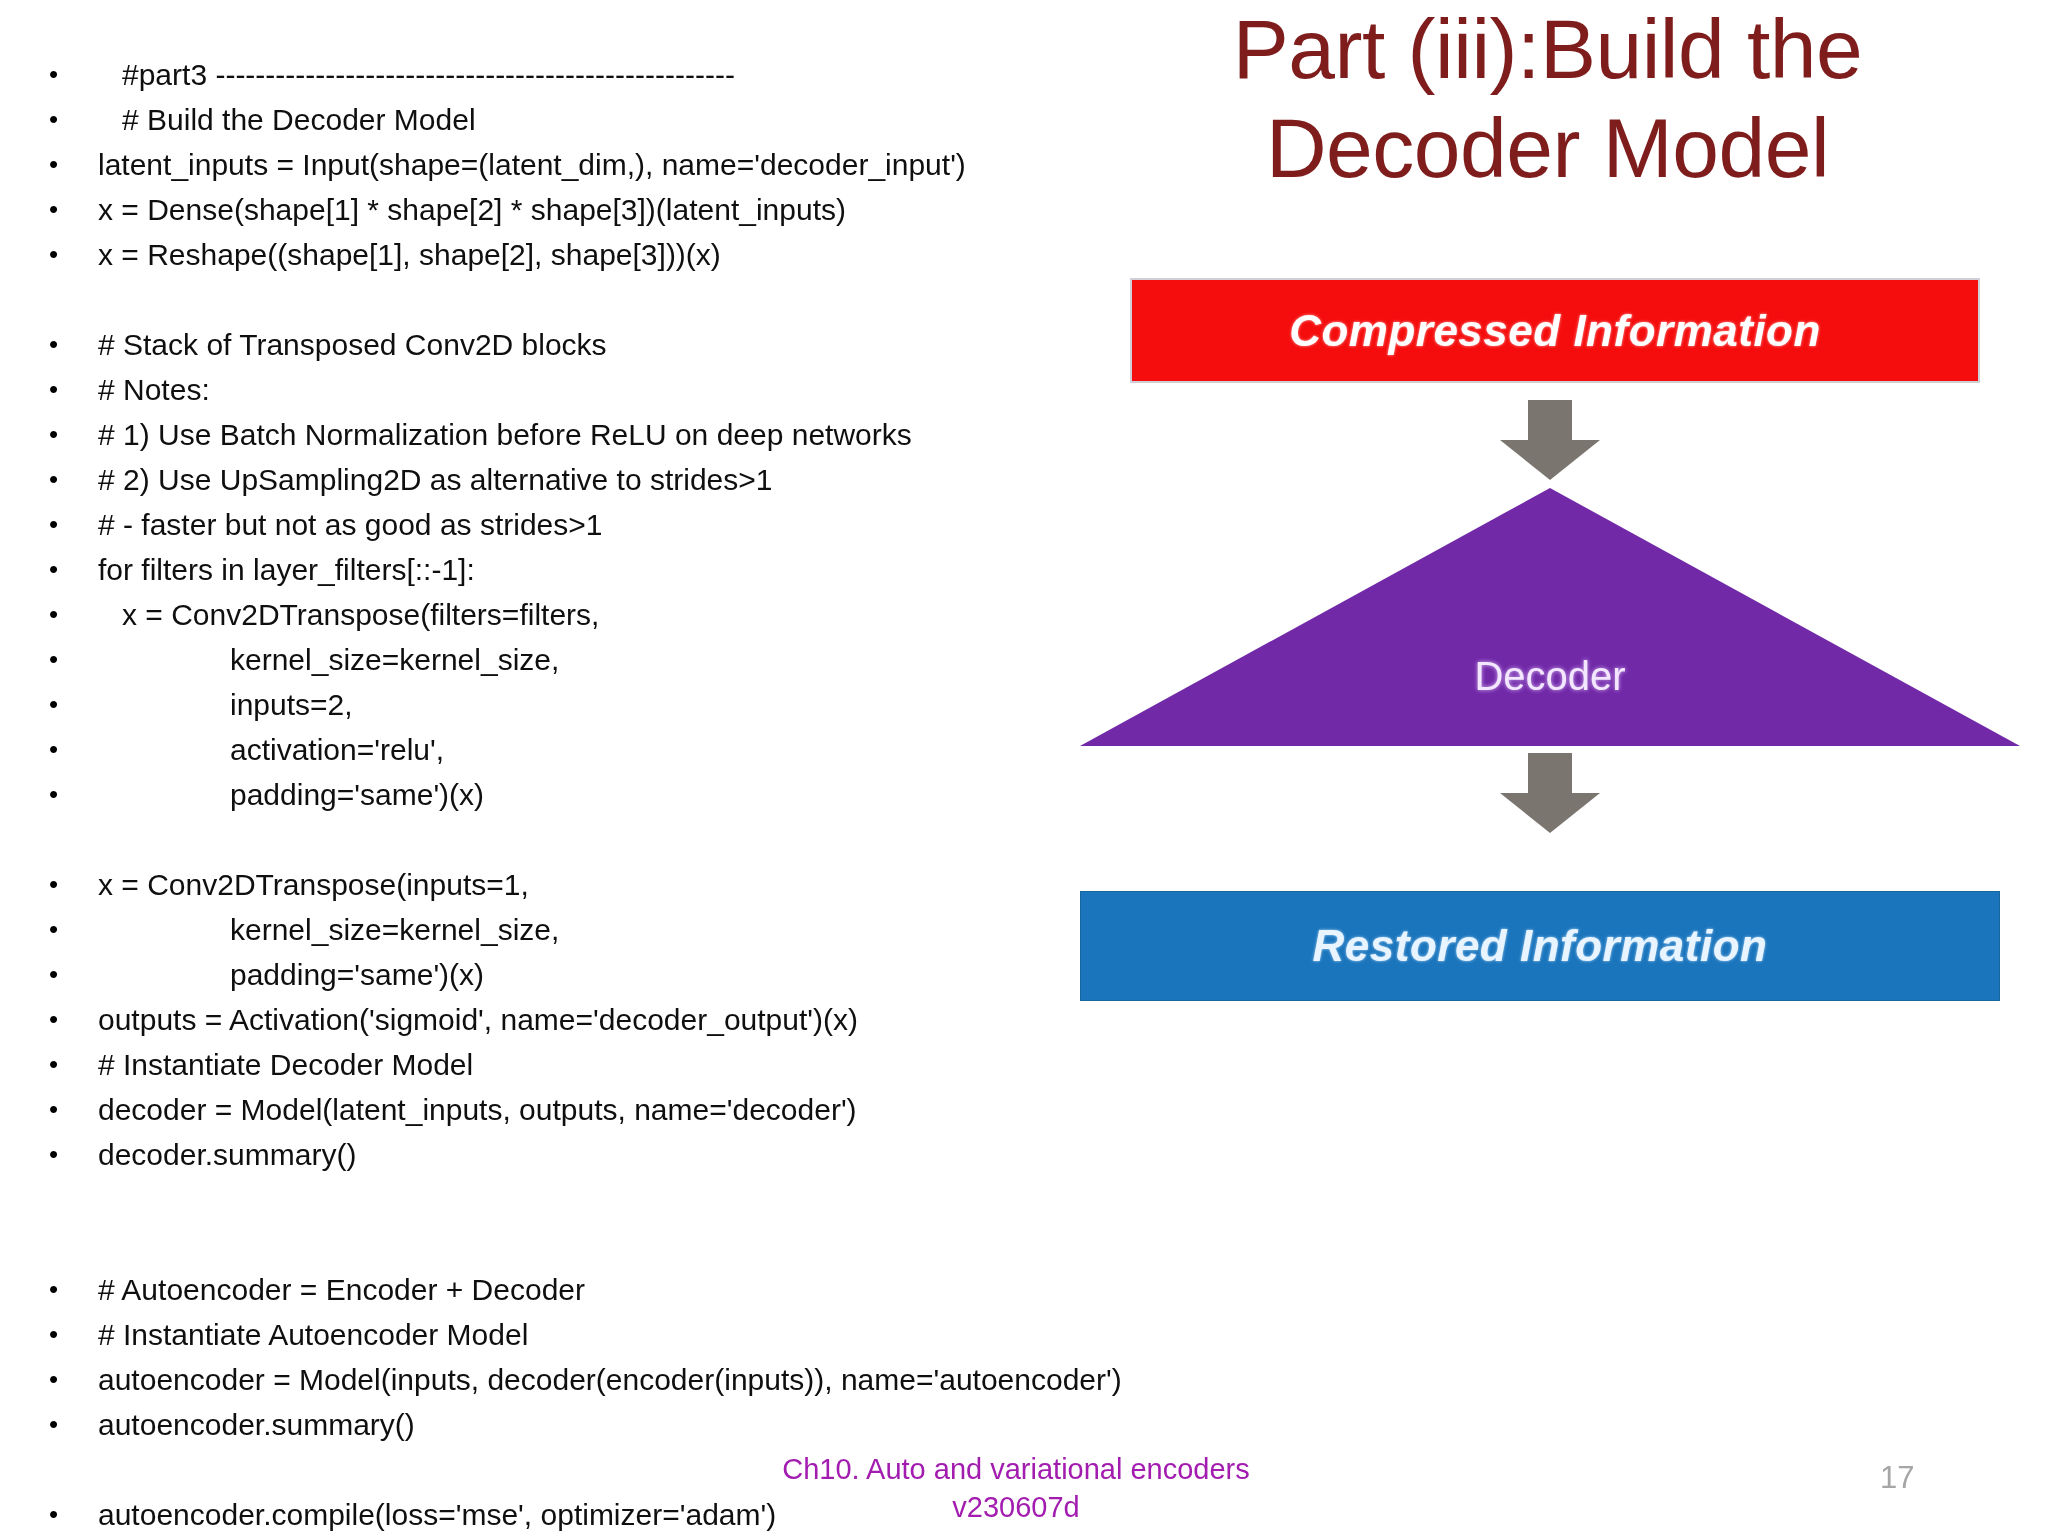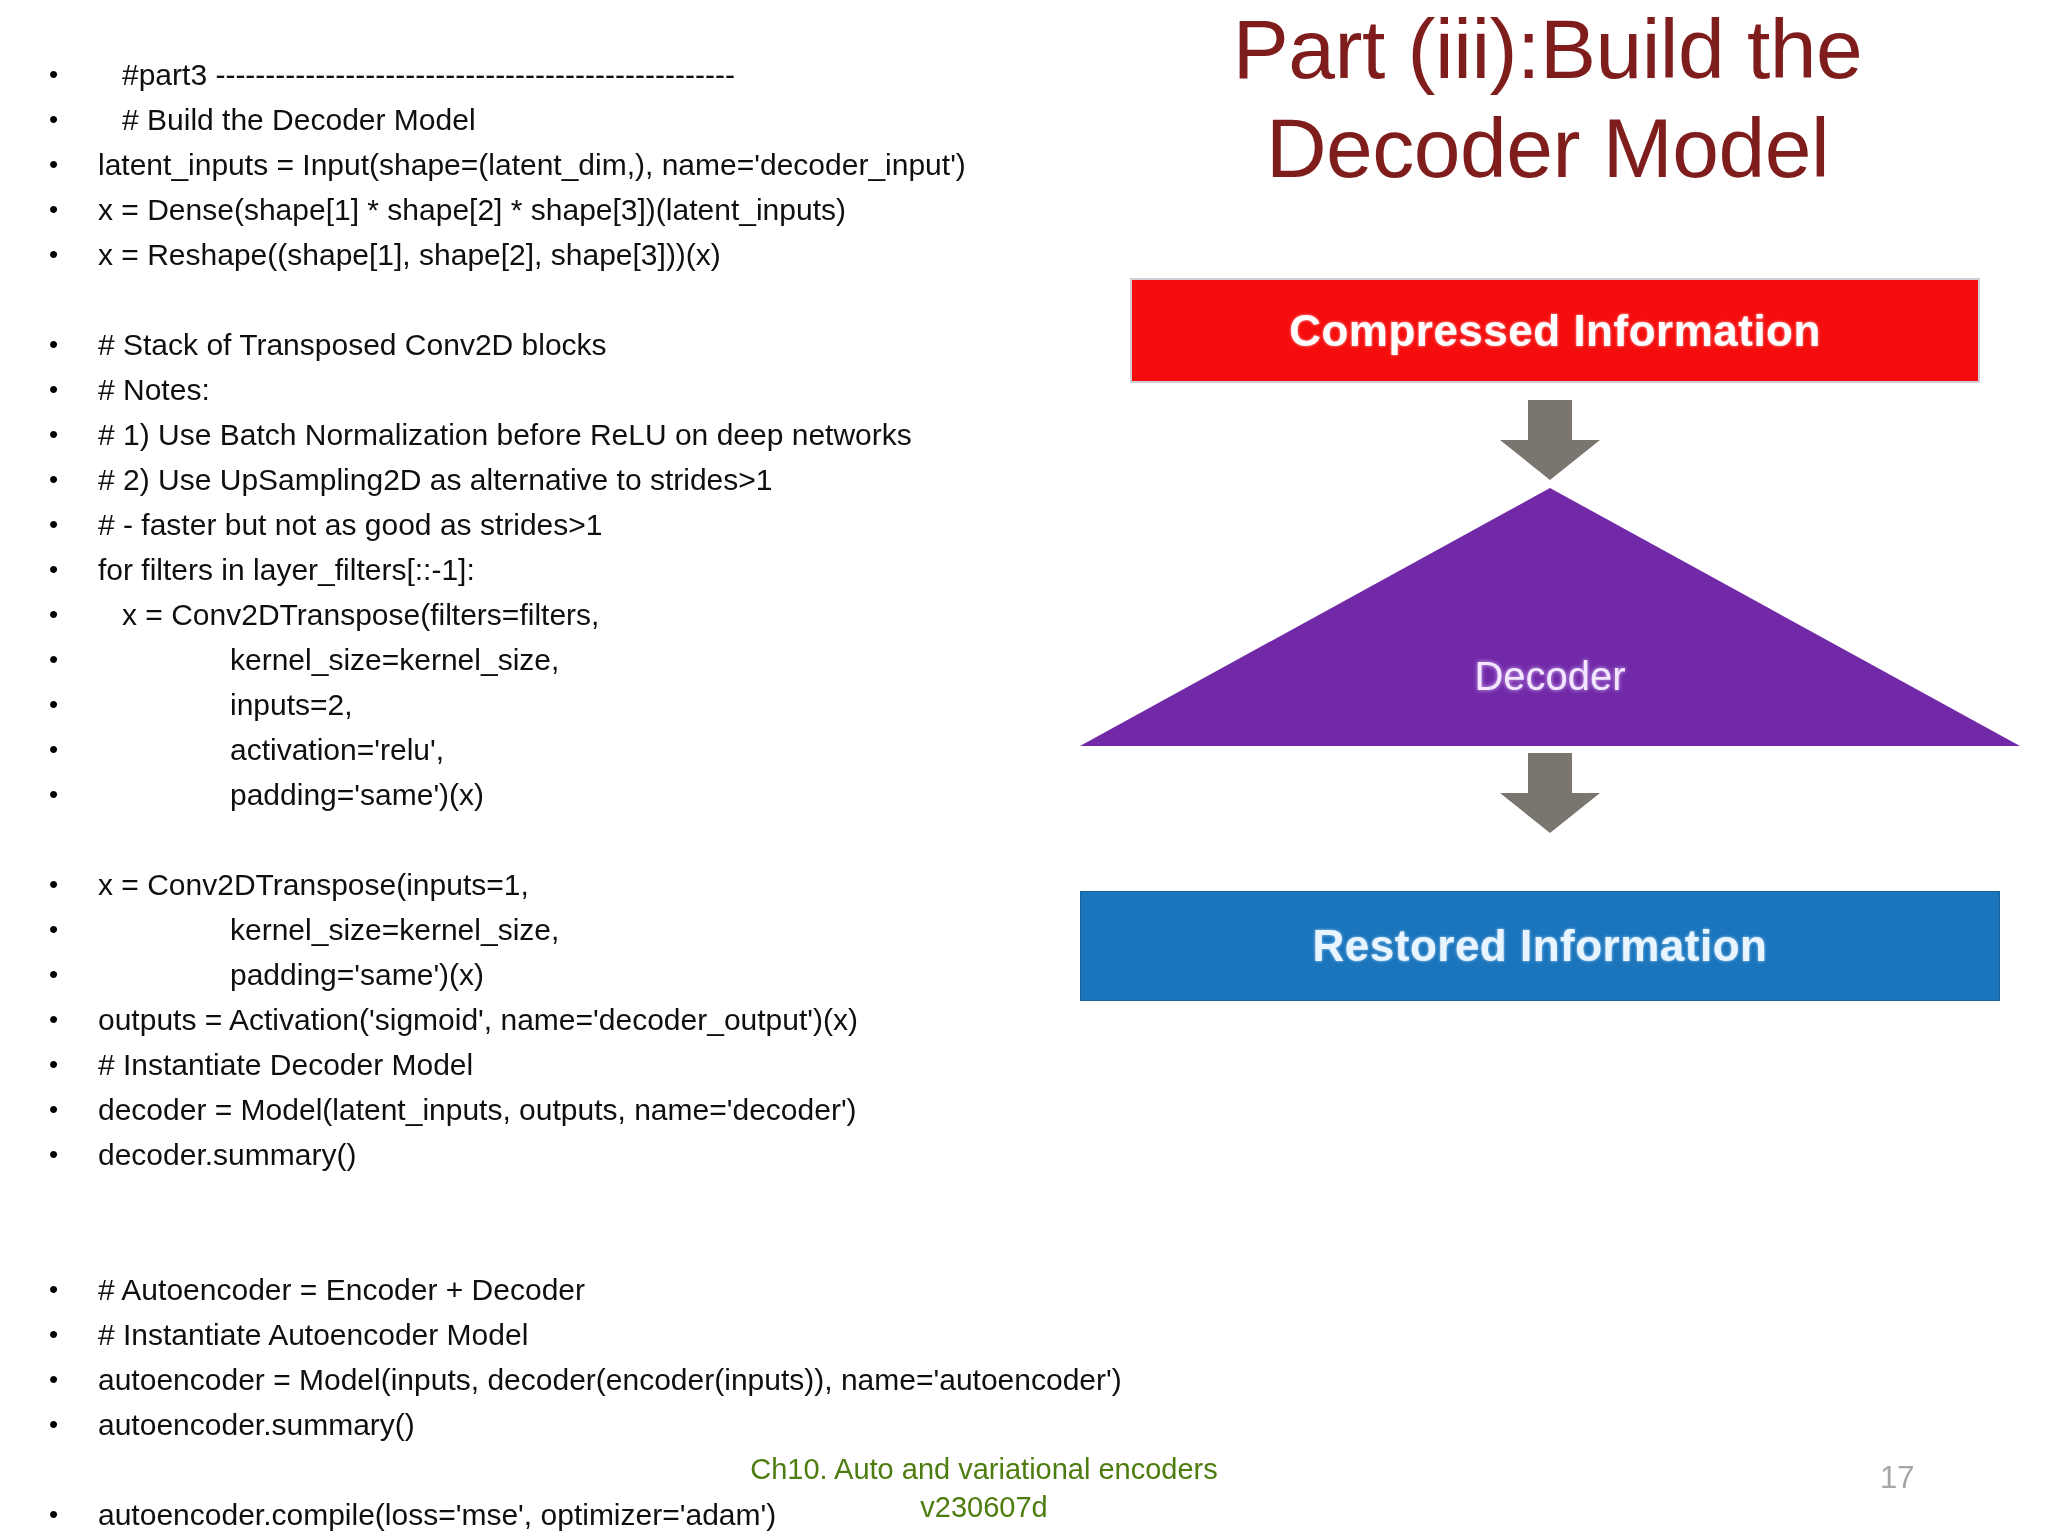--- a/index.html
+++ b/index.html
@@ -93,20 +93,21 @@
     width: 980px;
     height: 720px;
   }
 
   .diagram-box {
     position: absolute;
     display: flex;
     align-items: center;
     justify-content: center;
     box-sizing: border-box;
+    font-style: italic;
   }
 
   .box-compressed {
     left: 70px;
     top: 38px;
     width: 850px;
     height: 105px;
     background: #F50D0D;
     border: 2px solid #cfcfd8;
   }
@@ -189,25 +190,25 @@
     color: #f3e6ff;
     font-size: 40px;
     font-weight: 400;
     text-shadow: 0 0 4px rgba(230,200,255,0.85);
     margin-top: 6px;
   }
 
   
   .footer {
     position: absolute;
-    left: 704px;
+    left: 736px;
     top: 1450px;
     width: 560px;
     text-align: center;
-    color: #4d7c0f;
+    color: #a21caf;
     font-size: 29px;
     line-height: 1.32;
   }
   .page-number {
     position: absolute;
     left: 1880px;
     top: 1460px;
     width: 90px;
     text-align: left;
     color: #a6a6a6;

